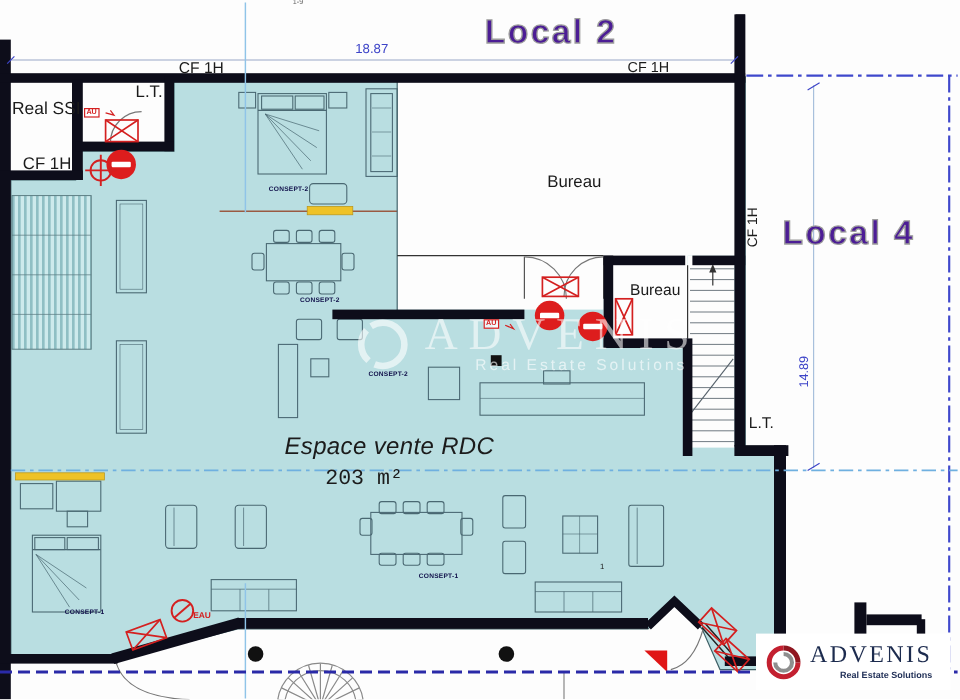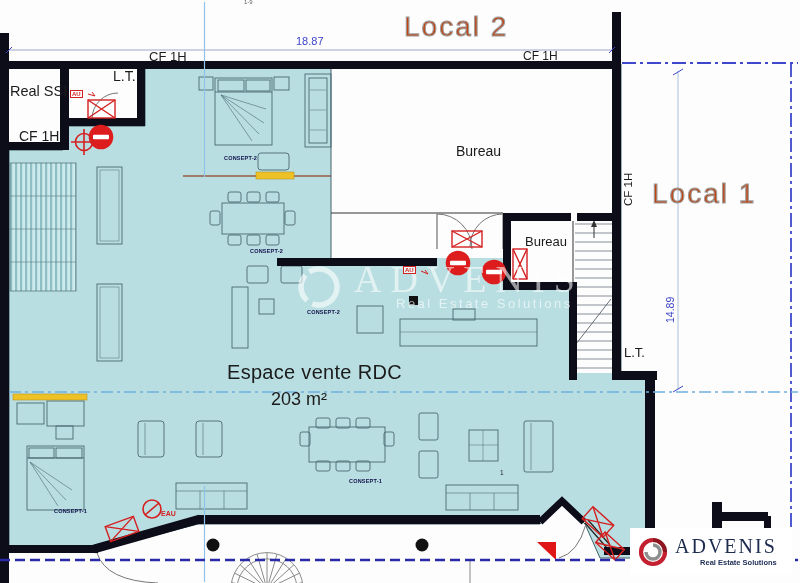--- a/index.html
+++ b/index.html
@@ -1,21 +1,21 @@
 <!DOCTYPE html>
 <html><head>
 <meta charset="utf-8">
 <style>
   html,body{margin:0;padding:0;background:#fff;}
   #plan{position:relative;width:800px;height:583px;background:#fdfdfd;overflow:hidden;
         font-family:"Liberation Sans","DejaVu Sans",sans-serif;}
   #plan svg.base{position:absolute;left:0;top:0;z-index:0;}
   .lbl{position:absolute;color:#1b1b1b;white-space:nowrap;z-index:2;line-height:1;}
   .blue{color:#3d44c8;}
-  .outline-text{color:#c2410c;-webkit-text-stroke:1.1px #9c9c9c;letter-spacing:2px;font-weight:normal;z-index:2;}
+  .outline-text{color:#4c1d95;-webkit-text-stroke:1.1px #9c9c9c;letter-spacing:2px;font-weight:bold;z-index:2;}
   .tinybold{font-size:5.5px;font-weight:bold;color:#10104a;letter-spacing:.2px;}
   .aubox{border:1px solid #d42020;color:#d42020;font-size:6px;font-weight:bold;padding:0 1px;background:rgba(255,255,255,.7);}
   .rot90{transform:rotate(-90deg);transform-origin:0 0;}
   #watermark{position:absolute;left:294px;top:260px;z-index:1;display:flex;gap:10px;align-items:flex-start;pointer-events:none;}
   #watermark .wm-brand{font-family:"Liberation Serif","DejaVu Serif",serif;font-size:38px;letter-spacing:9px;
         color:rgba(255,255,255,.58);line-height:1;}
   #watermark .wm-tag{font-size:13px;letter-spacing:2.5px;color:rgba(255,255,255,.62);margin:-2px 0 0 42px;}
   #logo{position:absolute;left:630px;top:528px;width:162px;height:47px;background:#fff;z-index:3;
         display:flex;align-items:center;gap:6px;padding-left:7px;box-sizing:border-box;}
   #logo .lg-col{display:flex;flex-direction:column;}
@@ -266,26 +266,26 @@
 <div class="lbl" style="left:244px;top:-1px;font-size:6px;color:#666;">1-9</div>
 <div class="lbl blue" style="left:296px;top:36px;font-size:11px;text-align:center;">18.87</div>
 <div class="lbl outline-text" style="left:404px;top:13px;font-size:28px;">Local 2</div>
 <div class="lbl" style="left:149px;top:50px;font-size:13px;">CF 1H</div>
 <div class="lbl" style="left:523px;top:50px;font-size:12px;">CF 1H</div>
 <div class="lbl" style="left:10px;top:84px;font-size:14.5px;">Real SSI</div>
 <div class="lbl" style="left:19px;top:129px;font-size:14px;">CF 1H</div>
 <div class="lbl" style="left:113px;top:69px;font-size:14px;">L.T.</div>
 <div class="lbl" style="left:456px;top:144px;font-size:14px;">Bureau</div>
 <div class="lbl" style="left:525px;top:235px;font-size:13px;">Bureau</div>
-<div class="lbl outline-text" style="left:652px;top:180px;font-size:28px;">Local 1</div>
+<div class="lbl outline-text" style="left:652px;top:180px;font-size:28px;">Local 4</div>
 <div class="lbl rot90" style="left:623px;top:206px;font-size:11.5px;">CF 1H</div>
 <div class="lbl rot90 blue" style="left:665px;top:323px;font-size:10.5px;">14.89</div>
 <div class="lbl" style="left:624px;top:346px;font-size:13px;">L.T.</div>
-<div class="lbl" style="left:227px;top:362px;font-size:20px;letter-spacing:.3px;">Espace vente RDC</div>
-<div class="lbl" style="left:271px;top:390px;font-size:18px;">203 m²</div>
+<div class="lbl" style="left:237px;top:362px;font-size:20px;letter-spacing:.3px;font-style:italic;">Espace vente RDC</div>
+<div class="lbl" style="left:271px;top:390px;font-size:18px;font-family:Liberation Mono, monospace;">203 m²</div>
 <div class="lbl aubox" style="left:70px;top:90px;">AU</div>
 <div class="lbl aubox" style="left:403px;top:266px;">AU</div>
 <div class="lbl" style="left:161px;top:510px;font-size:7px;font-weight:bold;color:#d42020;">EAU</div>
 <div class="lbl tinybold" style="left:224px;top:156px;">CONSEPT-2</div>
 <div class="lbl tinybold" style="left:250px;top:249px;">CONSEPT-2</div>
 <div class="lbl tinybold" style="left:307px;top:310px;">CONSEPT-2</div>
 <div class="lbl tinybold" style="left:54px;top:509px;">CONSEPT-1</div>
 <div class="lbl tinybold" style="left:349px;top:479px;">CONSEPT-1</div>
 <div class="lbl" style="left:500px;top:470px;font-size:6.5px;">1</div>
 

